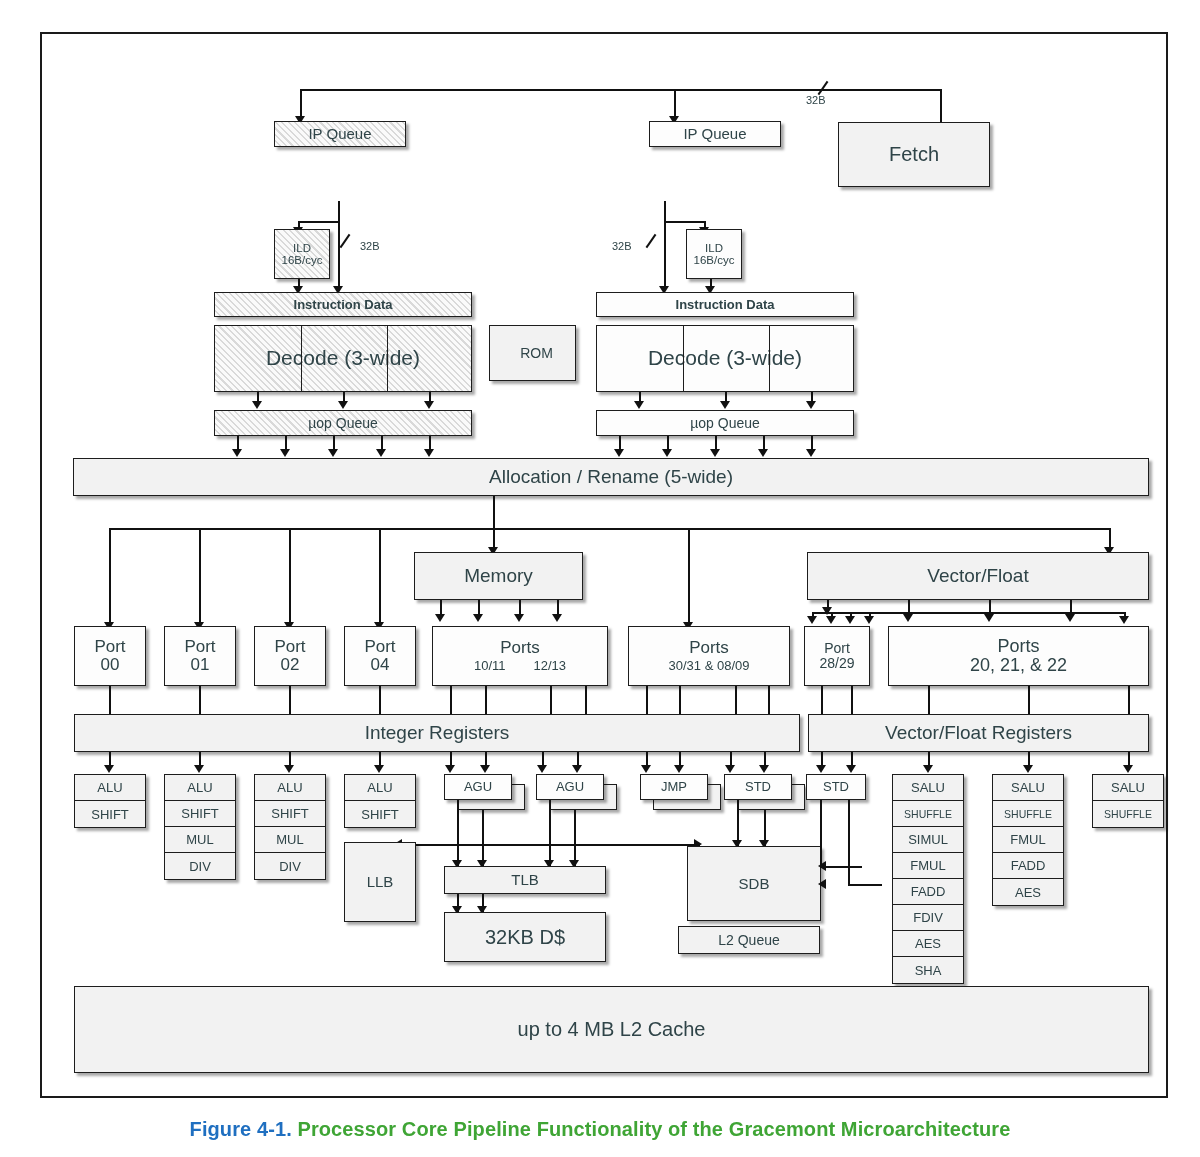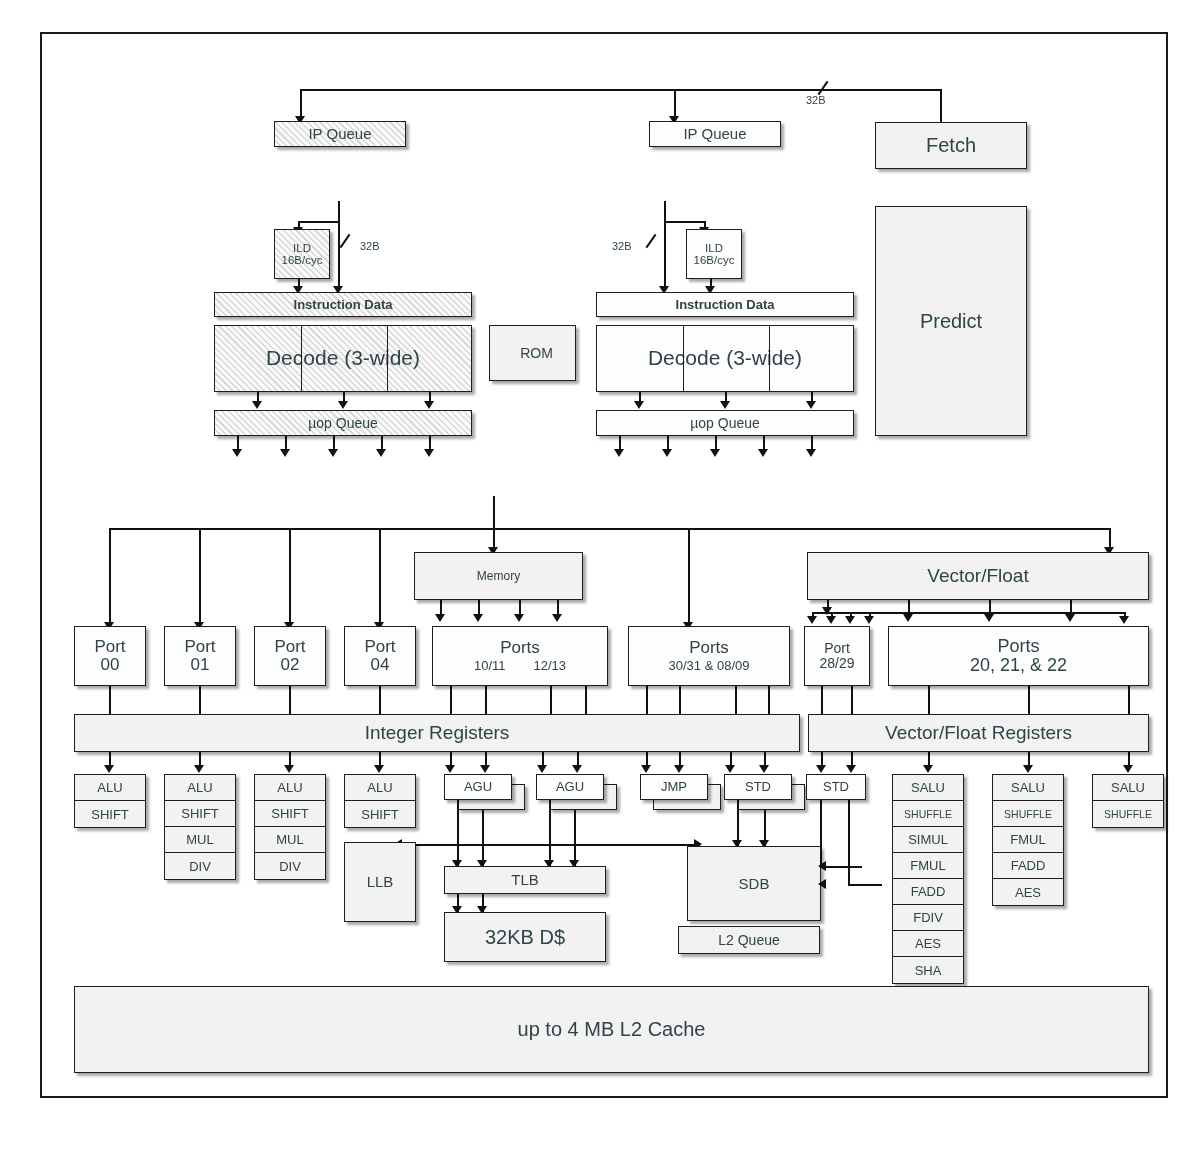--- a/index.html
+++ b/index.html
@@ -68,25 +68,22 @@
     <div class="slash" style="left:780px;top:46px;"></div>
     <span class="lbl" style="left:764px;top:60px;">32B</span>
 
     <div class="blk hatch" style="left:232px;top:87px;width:132px;height:26px;font-size:15px;">
       <span>IP Queue</span>
     </div>
     <div class="blk white" style="left:607px;top:87px;width:132px;height:26px;font-size:15px;">
       <span>IP Queue</span>
     </div>
 
-    <div class="blk" style="left:833px;top:88px;width:152px;height:47px;font-size:20px;">
+    <div class="blk" style="left:796px;top:88px;width:152px;height:65px;font-size:20px;">
       <span>Fetch</span>
-    </div>
-    <div class="blk" style="left:833px;top:172px;width:152px;height:230px;font-size:20px;">
-      <span>Predict</span>
     </div>
 
 
     <div class="v" style="left:296px;top:167px;height:20px;"></div>
     <div class="h" style="left:256px;top:187px;width:42px;"></div>
     <div class="v" style="left:256px;top:187px;height:8px;"></div>
     <div class="arw down" style="left:251px;top:193px;"></div>
     <div class="v" style="left:296px;top:167px;height:87px;"></div>
     <div class="arw down" style="left:291px;top:252px;"></div>
     <div class="slash" style="left:302px;top:199px;"></div>
@@ -173,38 +170,41 @@
     <div class="arw down" style="left:572px;top:415px;"></div>
     <div class="v" style="left:625px;top:402px;height:18px;"></div>
     <div class="arw down" style="left:620px;top:415px;"></div>
     <div class="v" style="left:673px;top:402px;height:18px;"></div>
     <div class="arw down" style="left:668px;top:415px;"></div>
     <div class="v" style="left:721px;top:402px;height:18px;"></div>
     <div class="arw down" style="left:716px;top:415px;"></div>
     <div class="v" style="left:769px;top:402px;height:18px;"></div>
     <div class="arw down" style="left:764px;top:415px;"></div>
 
+    <div class="blk" style="left:31px;top:424px;width:1076px;height:38px;font-size:19px;">
+      <span>Allocation / Rename (5-wide)</span>
+    </div>
 
     <div class="h" style="left:67px;top:494px;width:1000px;"></div>
     <div class="v" style="left:67px;top:494px;height:100px;"></div>
     <div class="arw down" style="left:62px;top:588px;"></div>
     <div class="v" style="left:157px;top:494px;height:100px;"></div>
     <div class="arw down" style="left:152px;top:588px;"></div>
     <div class="v" style="left:247px;top:494px;height:100px;"></div>
     <div class="arw down" style="left:242px;top:588px;"></div>
     <div class="v" style="left:337px;top:494px;height:100px;"></div>
     <div class="arw down" style="left:332px;top:588px;"></div>
     <div class="v" style="left:646px;top:494px;height:100px;"></div>
     <div class="arw down" style="left:641px;top:588px;"></div>
     <div class="v" style="left:451px;top:462px;height:57px;"></div>
     <div class="arw down" style="left:446px;top:513px;"></div>
     <div class="v" style="left:1067px;top:494px;height:25px;"></div>
     <div class="arw down" style="left:1062px;top:513px;"></div>
 
-    <div class="blk" style="left:372px;top:518px;width:169px;height:48px;font-size:12px;text-align:center;">
+    <div class="blk" style="left:372px;top:518px;width:169px;height:48px;font-size:19px;text-align:center;">
       <span>Memory</span>
     </div>
     <div class="blk" style="left:765px;top:518px;width:342px;height:48px;font-size:19px;">
       <span>Vector/Float</span>
     </div>
 
     <div class="v" style="left:398px;top:566px;height:19px;"></div>
     <div class="arw down" style="left:393px;top:580px;"></div>
     <div class="v" style="left:436px;top:566px;height:19px;"></div>
     <div class="arw down" style="left:431px;top:580px;"></div>
@@ -445,13 +445,17 @@
     <div class="blk" style="left:636px;top:892px;width:142px;height:28px;font-size:14px;">
       <span>L2 Queue</span>
     </div>
 
     <div class="blk" style="left:32px;top:952px;width:1075px;height:87px;font-size:20px;">
       <span>up to 4 MB L2 Cache</span>
     </div>
 
   </div>
 
+  <div id="caption">
+    <span class="fig">Figure 4-1.</span>
+    <span class="ttl">Processor Core Pipeline Functionality of the Gracemont Microarchitecture</span>
+  </div>
 </div>
 
 </body></html>

